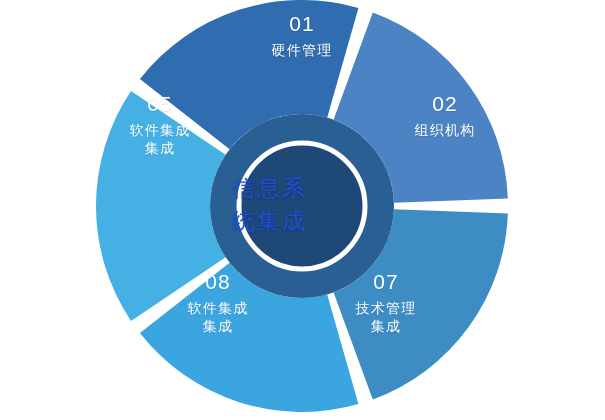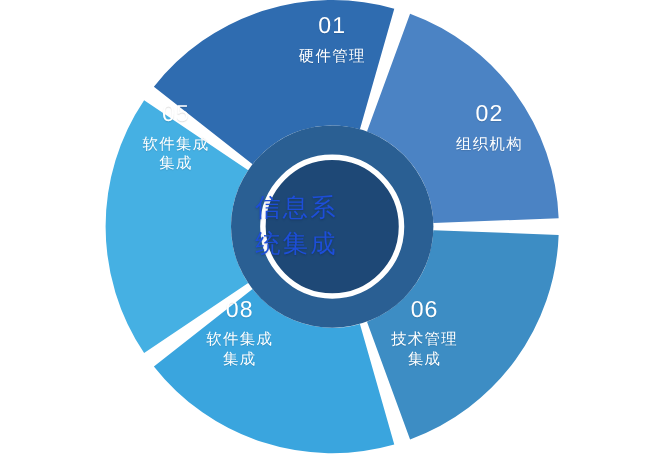--- a/index.html
+++ b/index.html
@@ -89,21 +89,21 @@
     <div class="seg-num">01</div>
     <div class="seg-text">硬件管理</div>
   </div>
 
   <div class="seg-label" id="lbl1" style="left:375px; top:90px; width:140px;">
     <div class="seg-num">02</div>
     <div class="seg-text">组织机构</div>
   </div>
 
   <div class="seg-label" id="lbl2" style="left:316px; top:268px; width:140px;">
-    <div class="seg-num">06</div>
+    <div class="seg-num">07</div>
     <div class="seg-text">技术管理
 集成</div>
   </div>
 
   <div class="seg-label" id="lbl3" style="left:148px; top:268px; width:140px;">
     <div class="seg-num">08</div>
     <div class="seg-text">软件集成
 集成</div>
   </div>
 

